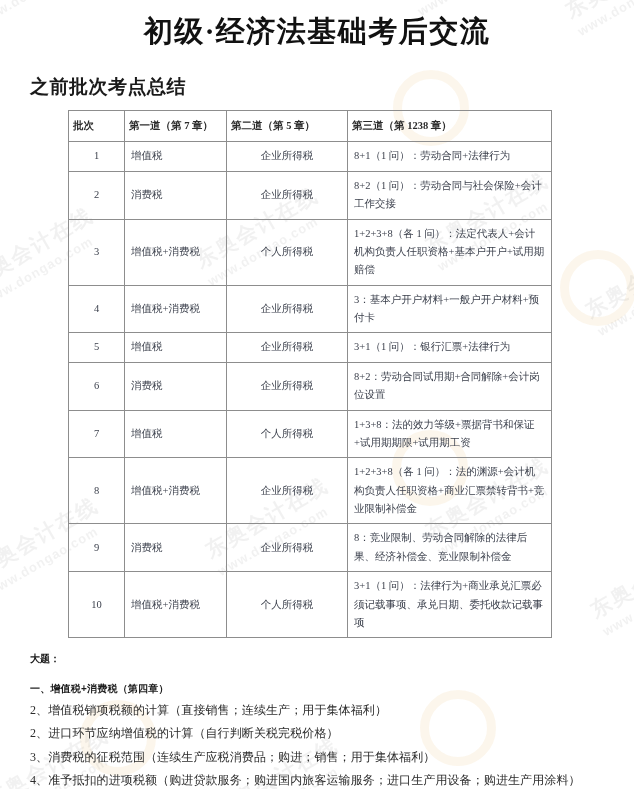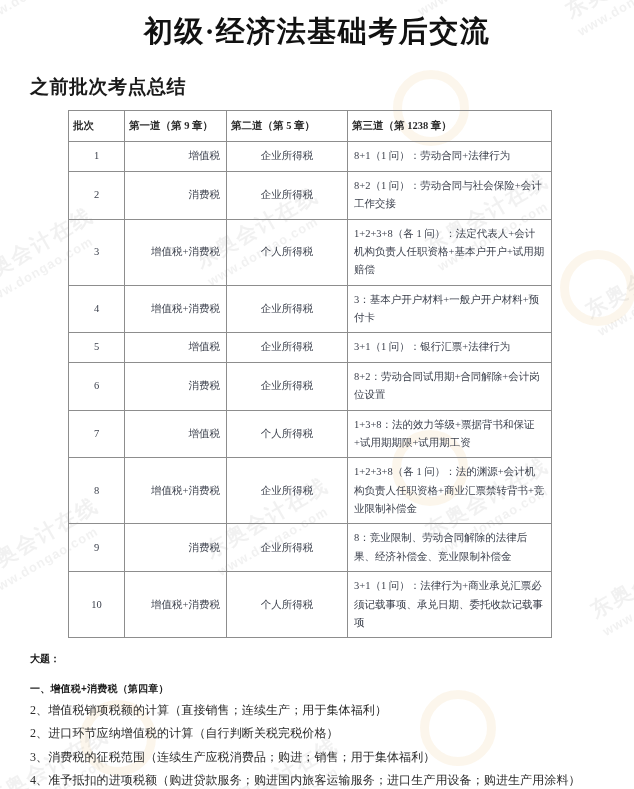--- a/index.html
+++ b/index.html
@@ -91,21 +91,21 @@
     line-height: 1.75;
   }
   table#exam-table thead th {
     font-weight: 700;
     text-align: left;
     color: #2b2b2b;
     font-size: 10.5px;
     padding: 6px 4px;
   }
   td.c-batch { width: 47px; text-align: center; }
-  td.c-q1    { width: 93px; text-align: right; }
+  td.c-q1    { width: 93px; text-align: left; }
   td.c-q2    { width: 112px; text-align: center; }
   td.c-q3    { text-align: left; padding-left: 8px; padding-right: 6px; }
   th.c-batch { width: 47px; }
   th.c-q1    { width: 93px; }
   th.c-q2    { width: 112px; }
 
   
   #essay-section {
     padding: 14px 0 0 30px;
     font-family: "Liberation Serif", "DejaVu Serif", serif;
@@ -209,21 +209,21 @@
 
   <h1 id="doc-title">初级·经济法基础考后交流</h1>
 
   <h2 id="sub-heading">之前批次考点总结</h2>
 
   <div id="exam-table-wrap">
     <table id="exam-table">
       <thead>
         <tr>
           <th class="c-batch">批次</th>
-          <th class="c-q1">第一道（第 9 章）</th>
+          <th class="c-q1">第一道（第 7 章）</th>
           <th class="c-q2">第二道（第 5 章）</th>
           <th class="c-q3">第三道（第 1238 章）</th>
         </tr>
       </thead>
       <tbody id="exam-table-body">
           <tr>
             <td class="c-batch">1</td>
             <td class="c-q1">增值税</td>
             <td class="c-q2">企业所得税</td>
             <td class="c-q3">8+1（1 问）：劳动合同+法律行为</td>

